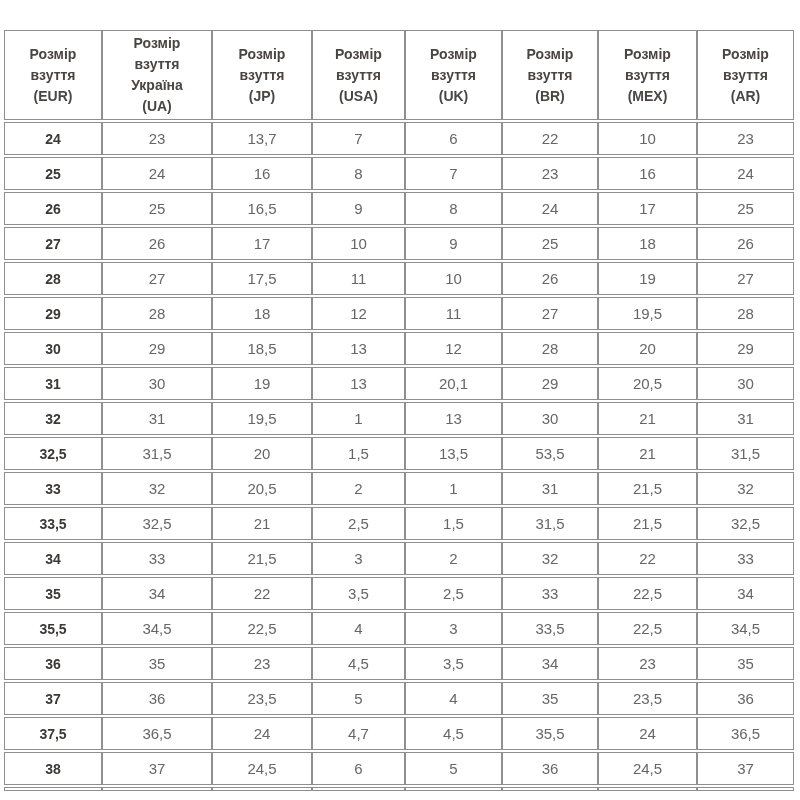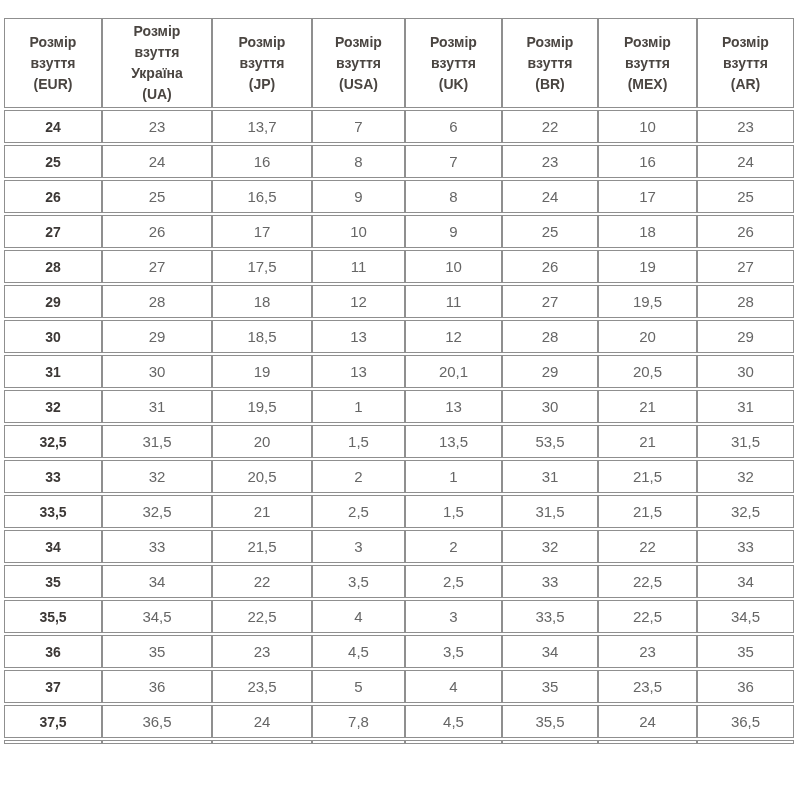--- a/index.html
+++ b/index.html
@@ -13,21 +13,21 @@
   }
   .page {
     position: relative;
     width: 800px;
     height: 800px;
     background: #ffffff;
   }
   .table-wrap {
     position: absolute;
     left: 4px;
-    top: 16px;
+    top: 28px;
     width: 674px;
   }
   table.size-table {
     width: 100%;
     border-collapse: separate;
     border-spacing: 0 2px;
     table-layout: fixed;
   }
   table.size-table th,
   table.size-table td {
@@ -291,25 +291,35 @@
             <td>5</td>
             <td>4</td>
             <td>35</td>
             <td>23,5</td>
             <td>36</td>
           </tr>
           <tr>
             <td>37,5</td>
             <td>36,5</td>
             <td>24</td>
-            <td>7,8</td>
+            <td>4,7</td>
             <td>4,5</td>
             <td>35,5</td>
             <td>24</td>
             <td>36,5</td>
+          </tr>
+          <tr>
+            <td>38</td>
+            <td>37</td>
+            <td>24,5</td>
+            <td>6</td>
+            <td>5</td>
+            <td>36</td>
+            <td>24,5</td>
+            <td>37</td>
           </tr>
           <tr class="partial-row">
             <td></td>
             <td></td>
             <td></td>
             <td></td>
             <td></td>
             <td></td>
             <td></td>
             <td></td>

